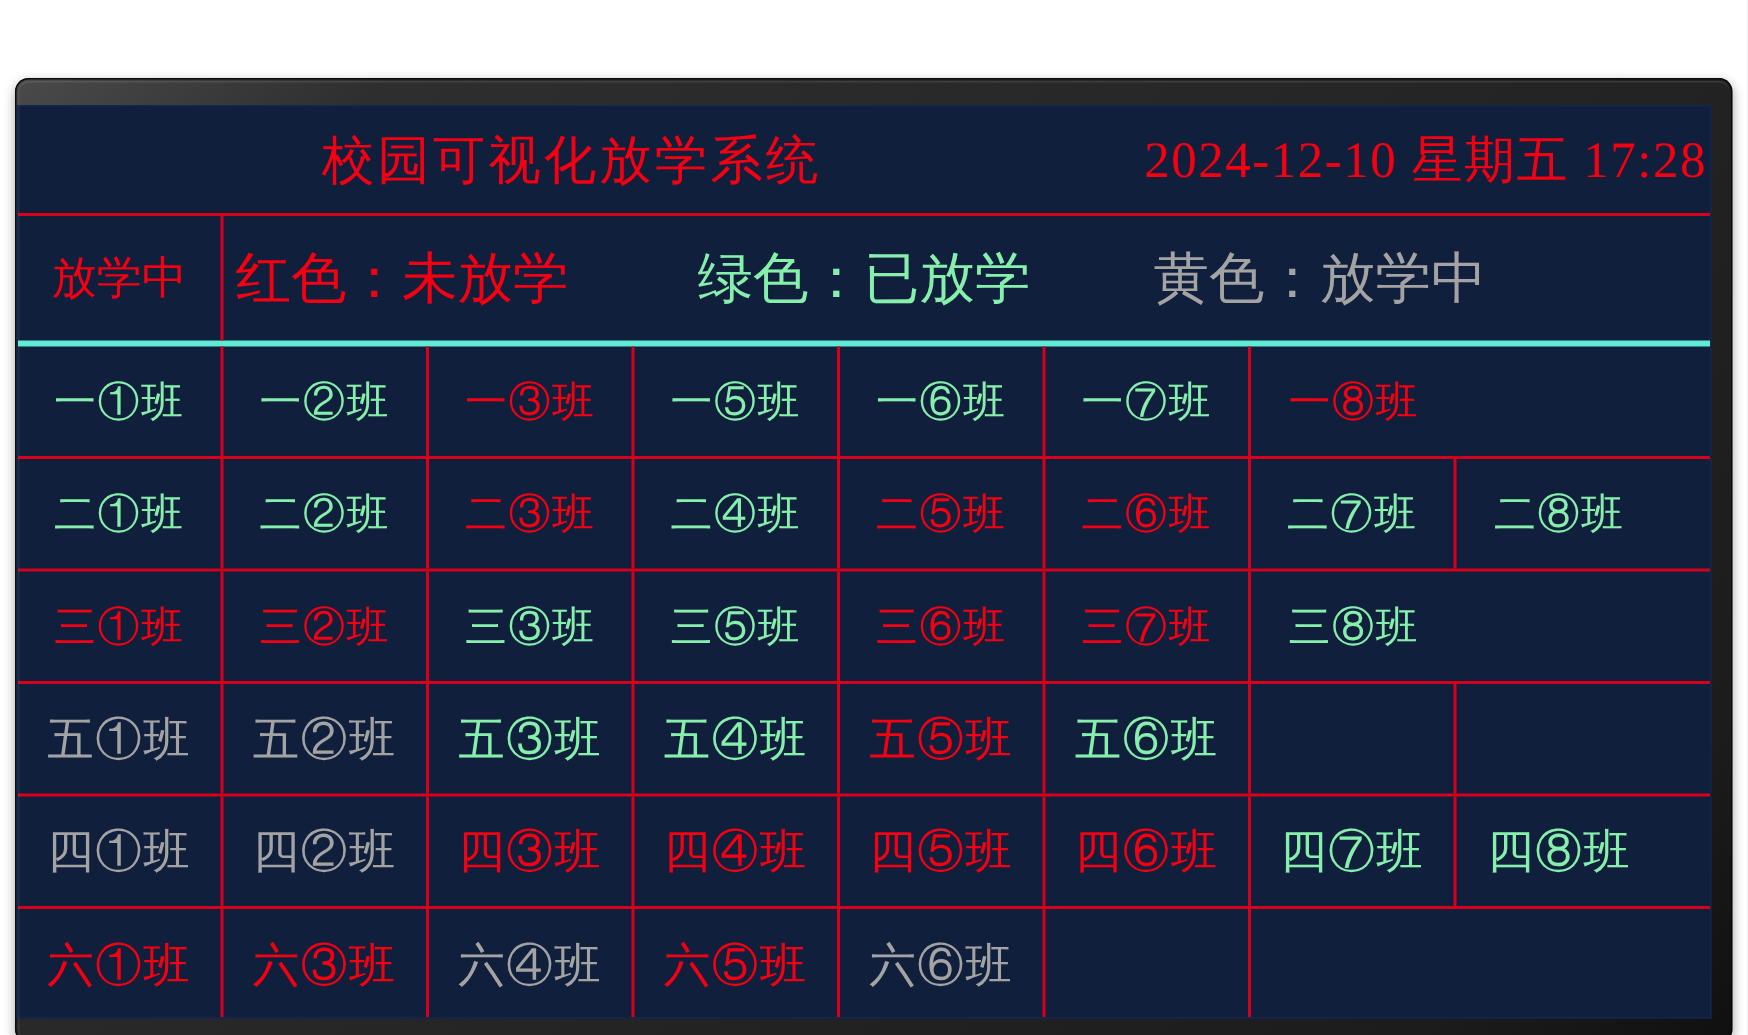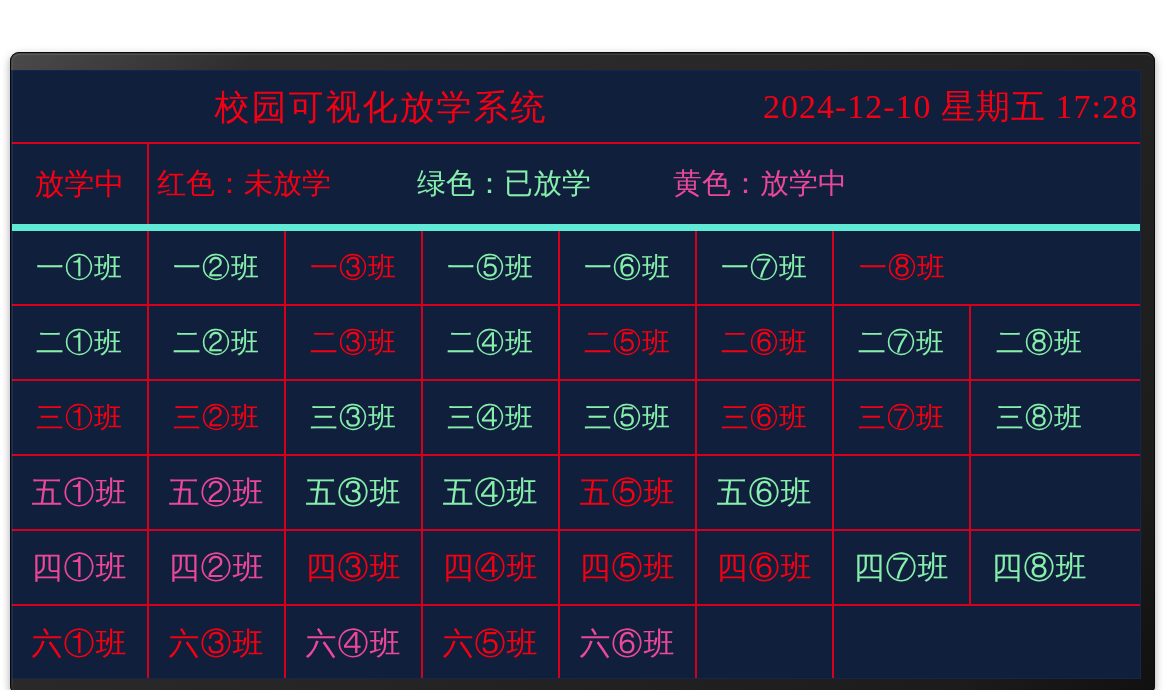--- a/index.html
+++ b/index.html
@@ -75,21 +75,21 @@
     color: #f50012;
     font-size: 34px;
     white-space: nowrap;
     letter-spacing: 1px;
   }
 
   
   .legend-row {
     display: flex;
     height: 87px;
-    border-bottom: 7px solid #5eead4;
+    border-bottom: 4px solid #5eead4;
     box-sizing: border-box;
   }
   .legend-status {
     width: 137px;
     flex: 0 0 137px;
     display: flex;
     align-items: center;
     justify-content: center;
     color: #f50012;
     font-size: 30px;
@@ -97,21 +97,21 @@
     box-sizing: border-box;
   }
   .legend-keys {
     flex: 1 1 auto;
     display: flex;
     align-items: center;
     padding-left: 8px;
     box-sizing: border-box;
   }
   .legend-item {
-    font-size: 29px;
+    font-size: 37px;
     white-space: nowrap;
   }
   .legend-item.k0 { margin-right: 86px; }
   .legend-item.k1 { margin-right: 82px; }
 
   
   .grid-body { display: block; }
   .grid-row {
     display: flex;
     height: 75px;
@@ -130,21 +130,21 @@
     font-size: 28px;
     letter-spacing: 1px;
     white-space: nowrap;
   }
   .cell:last-child { border-right: none; }
   .cell.big { font-size: 31px; }
 
   
   .st-red    { color: #f50012; }
   .st-green  { color: #86efac; }
-  .st-yellow { color: #ec4899; }
+  .st-yellow { color: #a3a3a3; }
   .st-empty  { color: transparent; }
 </style>
 </head>
 <body>
 
 <div id="bezel">
   <div id="screen">
 
     <div class="header-row">
       <div class="title">校园可视化放学系统</div>
@@ -177,21 +177,20 @@
           <div class="cell st-green">二④班</div>
           <div class="cell st-red">二⑤班</div>
           <div class="cell st-red">二⑥班</div>
           <div class="cell st-green">二⑦班</div>
           <div class="cell st-green">二⑧班</div>
         </div>
         <div class="grid-row">
           <div class="cell st-red">三①班</div>
           <div class="cell st-red">三②班</div>
           <div class="cell st-green">三③班</div>
-          <div class="cell st-green">三④班</div>
           <div class="cell st-green">三⑤班</div>
           <div class="cell st-red">三⑥班</div>
           <div class="cell st-red">三⑦班</div>
           <div class="cell st-green">三⑧班</div>
         </div>
         <div class="grid-row">
           <div class="cell st-yellow big">五①班</div>
           <div class="cell st-yellow big">五②班</div>
           <div class="cell st-green big">五③班</div>
           <div class="cell st-green big">五④班</div>

